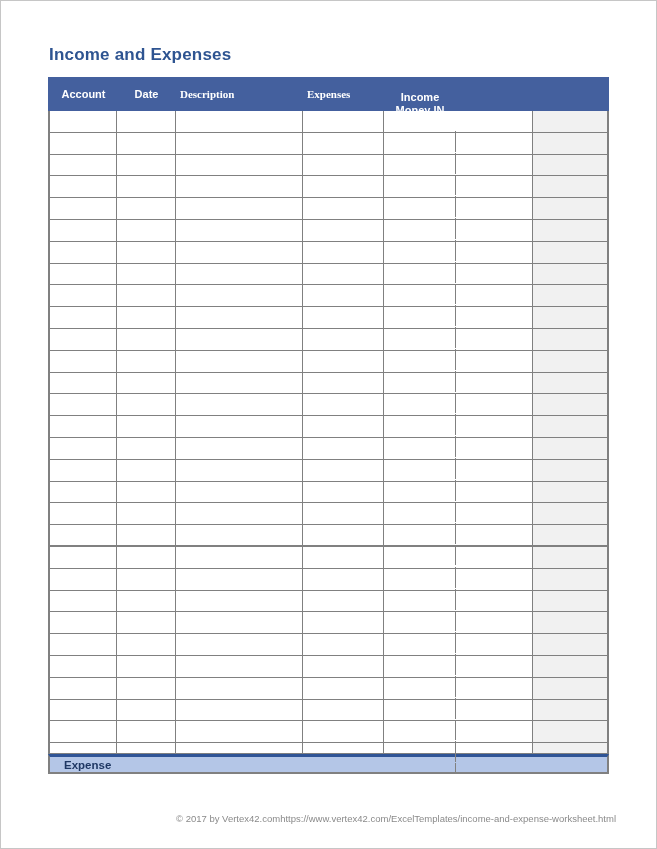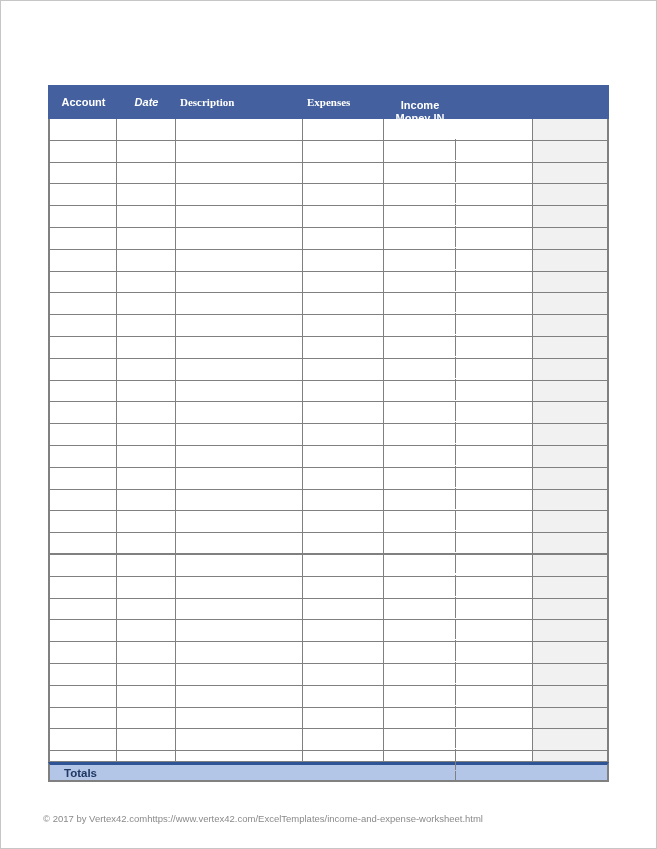--- a/index.html
+++ b/index.html
@@ -21,21 +21,21 @@
     top: 44px;
     font-size: 17px;
     font-weight: bold;
     color: var(--title-color, #2e5491);
     letter-spacing: 0.2px;
   }
 
   .grid-wrap {
     position: absolute;
     left: 47px;
-    top: 84px;
+    top: 76px;
     width: 460px;
   }
 
   
   .header-row {
     display: flex;
     width: 561px;
     height: 34px;
     background: var(--header-bg, #44609e);
     box-sizing: border-box;
@@ -51,21 +51,21 @@
     font-weight: bold;
     line-height: 13px;
     white-space: pre-line;
     text-align: center;
     align-items: center;
   }
   .hcell.left { align-items: flex-start; text-align: left; padding-left: 4px; font-family: Liberation Serif, serif; }
 
   
   .c0 { flex: 0 0 67px;  width: 67px; }
-  .c1 { flex: 0 0 59px;  width: 59px; font-style: italic; }
+  .c1 { flex: 0 0 59px;  width: 59px; }
   .c2 { flex: 0 0 127px; width: 127px; }
   .c3 { flex: 0 0 81px;  width: 81px; }
   .c4 { flex: 0 0 72px;  width: 72px; margin-top: 20px; }
   .c5 { flex: 0 0 77px;  width: 77px; }
   .c6 { flex: 0 0 74px;  width: 74px; }
 
   
   .body-grid {
     box-sizing: border-box;
     width: 561px;
@@ -109,32 +109,33 @@
     padding-left: 14px;
   }
 
   
   .footer {
     position: absolute;
     left: 42px;
     right: 40px;
     top: 812px;
     display: flex;
-    justify-content: flex-start;
+    justify-content: flex-end;
     align-items: baseline;
     font-size: 9.5px;
     color: var(--footer-text, #8a8a8a);
   }
   .footer .url { text-align: right; }
 </style>
 </head>
 <body>
 
 <div class="page">
 
+  <div class="title">Income and Expenses</div>
 
   <div class="grid-wrap">
 
     <div class="header-row">
       <div class="hcell c0">Account</div>
       <div class="hcell c1">Date</div>
       <div class="hcell c2 left">Description</div>
       <div class="hcell c3 left">Expenses</div>
       <div class="hcell c4">Income
 Money IN</div>
@@ -407,21 +408,21 @@
           <div class="cell c1"></div>
           <div class="cell c2"></div>
           <div class="cell c3"></div>
           <div class="cell c4"></div>
           <div class="cell c5"></div>
           <div class="cell c6 shaded"></div>
         </div>
       </div>
 
     <div class="totals-row">
-      <span class="totals-label">Totals</span>
+      <span class="totals-label">Expense</span>
     </div>
 
   </div>
 
   <div class="footer">
     <span>© 2017 by Vertex42.com</span>
     <span class="url">https://www.vertex42.com/ExcelTemplates/income-and-expense-worksheet.html</span>
   </div>
 
 </div>

